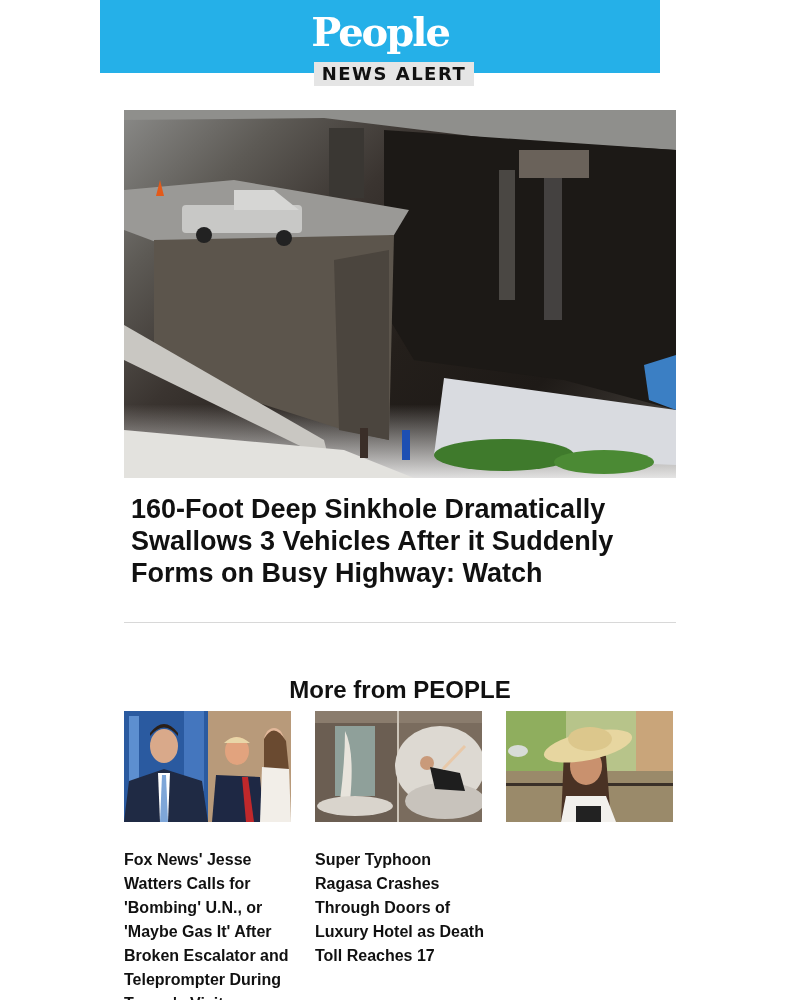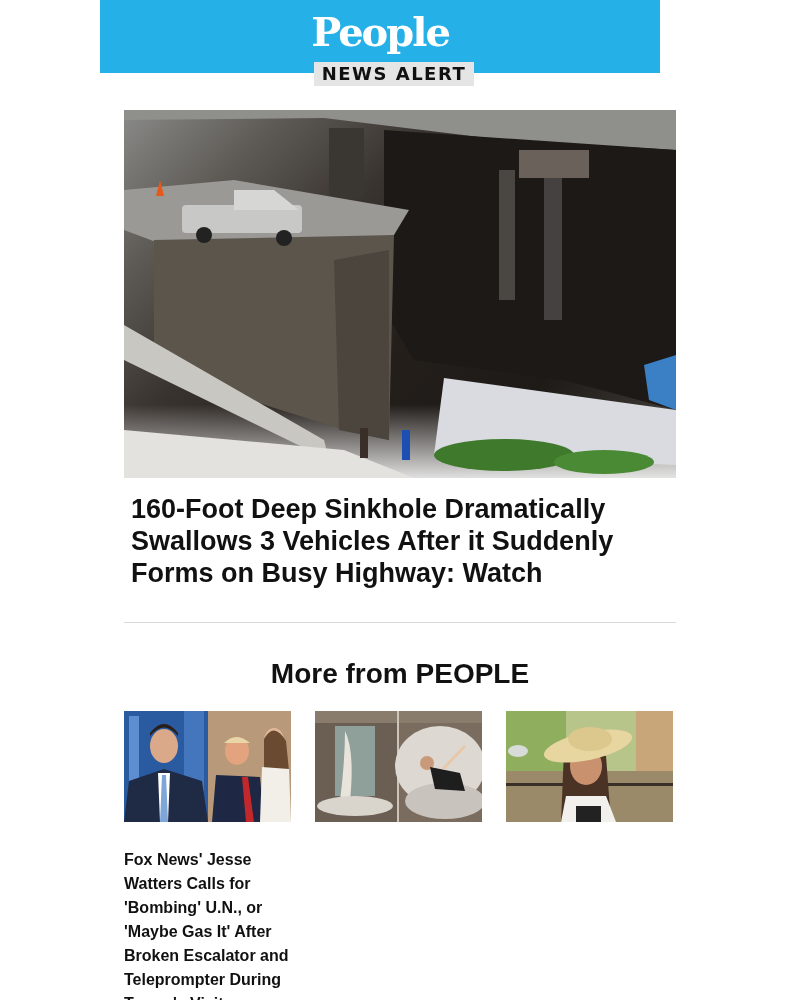--- a/index.html
+++ b/index.html
@@ -37,22 +37,22 @@
       font-size: 27px; font-weight: bold; line-height: 32px; color: #111111;
       text-decoration: none; display: block; margin-left: 20px;
     }
 
     .divider {
       position: absolute; left: 124px; top: 622px; width: 552px; height: 1px;
       background: #d8d8d8;
     }
 
     .section-title {
-      position: absolute; left: 124px; top: 656px; width: 552px; text-align: center;
-      font-size: 28px; font-weight: bold; line-height: 36px; color: #111111;
+      position: absolute; left: 124px; top: 672px; width: 552px; text-align: center;
+      font-size: 24px; font-weight: bold; line-height: 36px; color: #111111;
     }
 
     .card { position: absolute; top: 711px; width: 170px; display: block; text-decoration: none; }
     .card-1 { left: 124px; }
     .card-2 { left: 315px; }
     .card-3 { left: 506px; }
     .thumb { width: 167px; height: 111px; position: relative; overflow: hidden; }
     .thumb svg { width: 100%; height: 100%; display: block; }
     .card-title {
       margin-top: 26px; font-size: 16px; font-weight: bold; line-height: 24px; color: #111111;
@@ -152,20 +152,21 @@
       <path d="M30 20 Q40 40 35 90 L25 90 Q30 50 30 20Z" fill="#e8e4dc"></path>
       <ellipse cx="40" cy="95" rx="38" ry="10" fill="#d9d4cc"></ellipse>
       <ellipse cx="125" cy="55" rx="45" ry="40" fill="#ddd9d2"></ellipse>
       <ellipse cx="130" cy="90" rx="40" ry="18" fill="#c8c3bc"></ellipse>
 
       <circle cx="112" cy="52" r="7" fill="#c99a7a"></circle>
       <polygon points="115,56 145,62 150,80 120,78" fill="#1e1e1e"></polygon>
       <line x1="128" y1="58" x2="150" y2="35" stroke="#e8c8a8" stroke-width="3"></line>
     </svg>
   </div>
+  <div class="card-title">Super Typhoon Ragasa Crashes Through Doors of Luxury Hotel as Death Toll Reaches 17</div>
 </a>
 
 <a class="card card-3">
   <div class="thumb" title="Smiling young girl wearing a straw hat on a balcony">
     <svg viewBox="0 0 167 111" preserveAspectRatio="none">
       <rect width="167" height="111" fill="#b7c48a"></rect>
       <rect x="0" y="0" width="60" height="60" fill="#8fae5e"></rect>
       <rect x="130" y="0" width="37" height="111" fill="#c9a57a"></rect>
       <rect x="0" y="60" width="167" height="51" fill="#9a8a6a"></rect>
       <rect x="0" y="72" width="167" height="3" fill="#3a3028"></rect>

